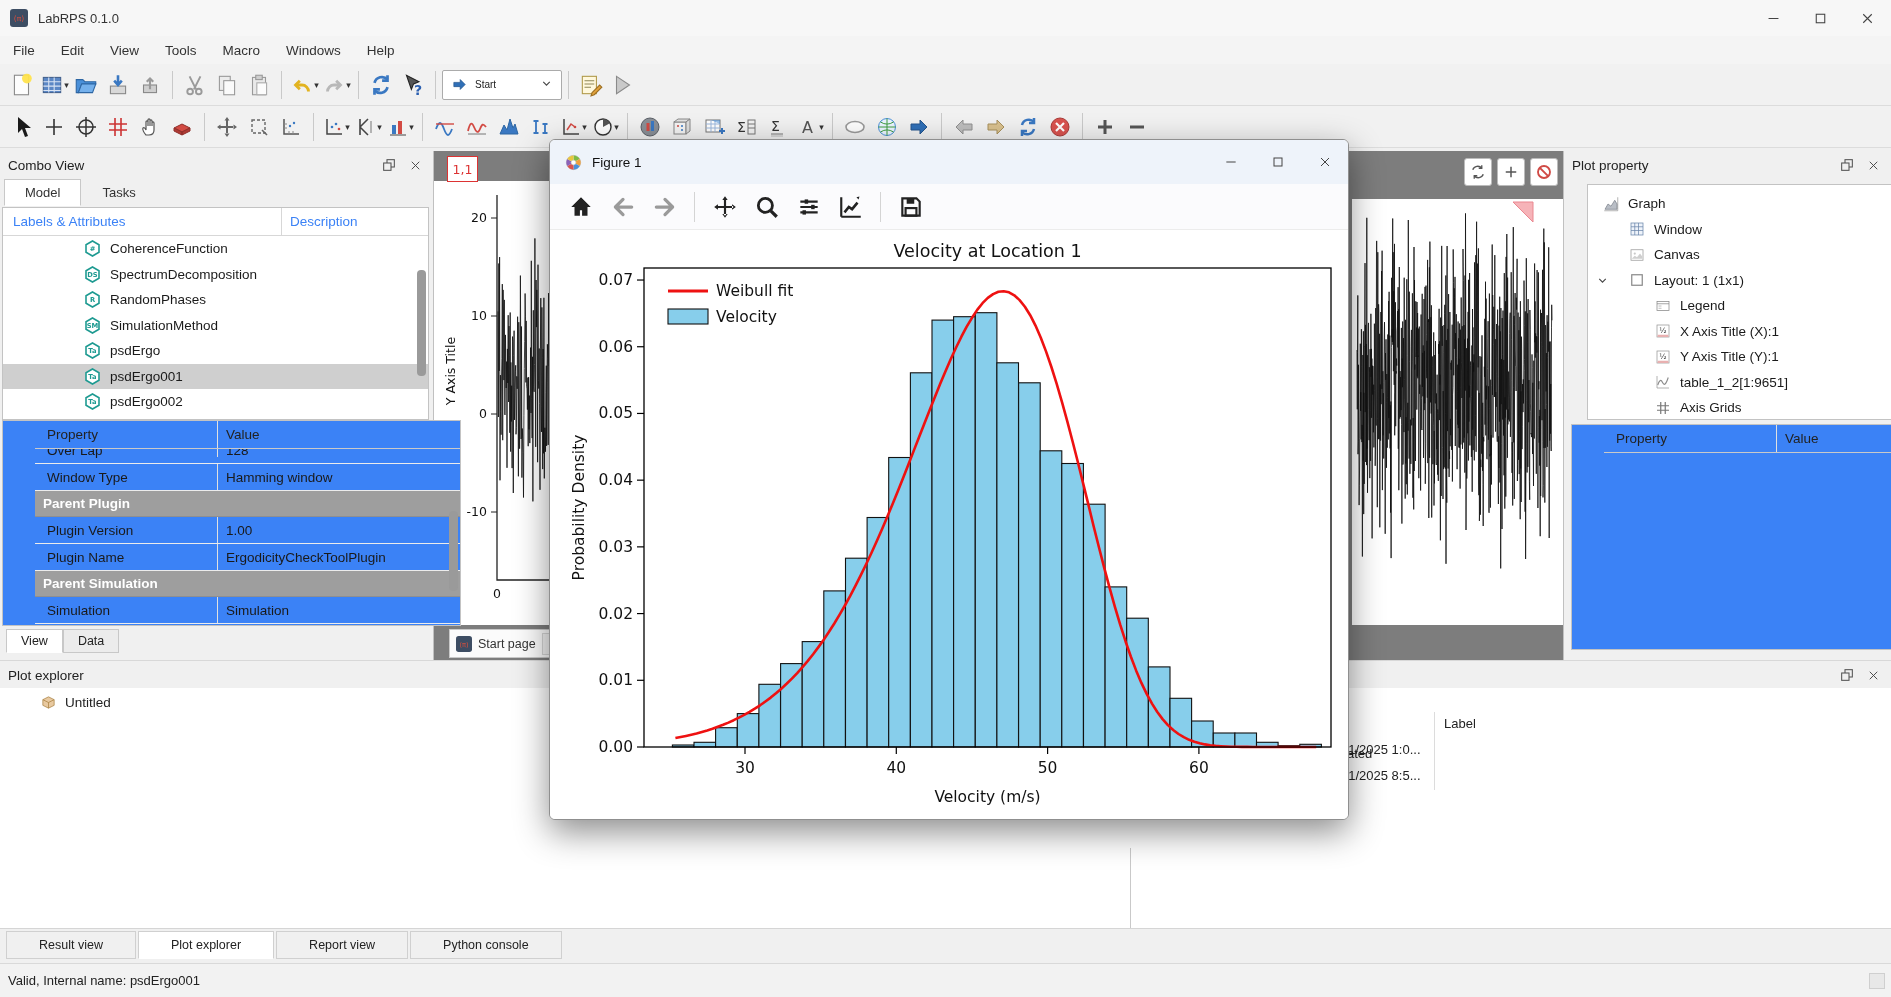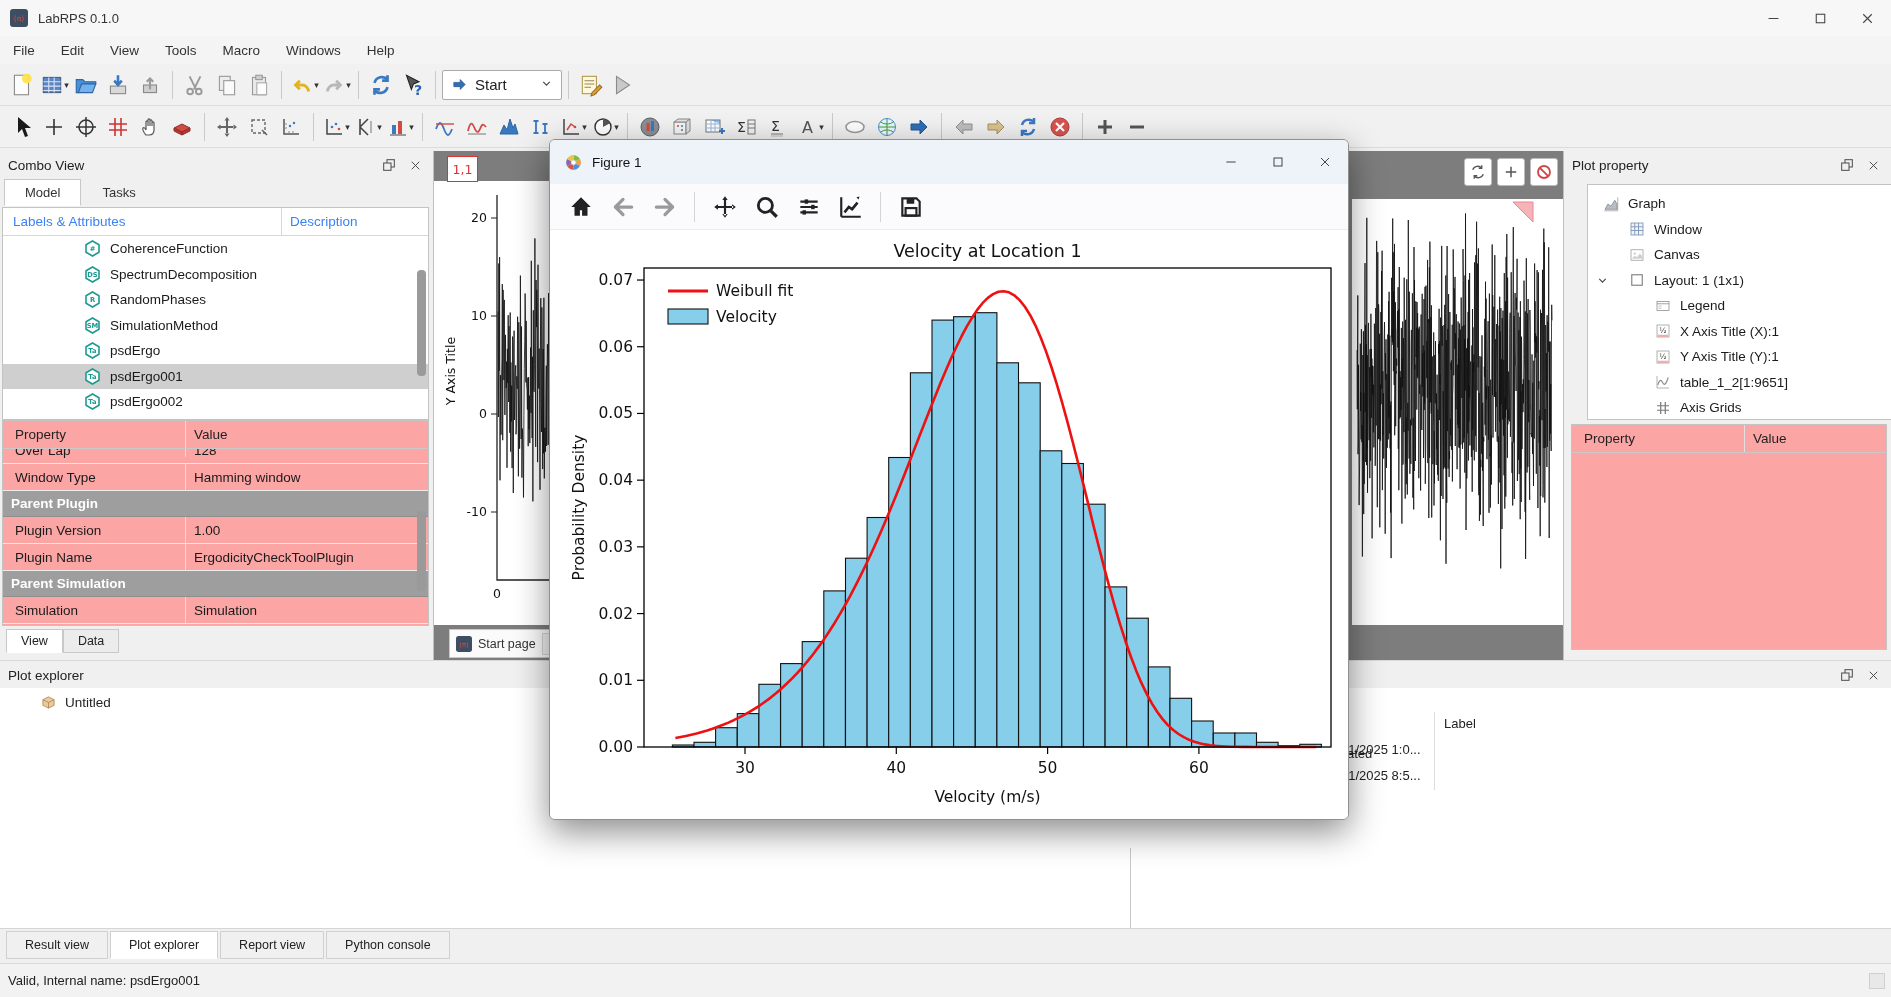--- a/index.html
+++ b/index.html
@@ -13,36 +13,36 @@
   .wctrls{margin-left:auto;display:flex;height:36px;}
   .wbtn{width:47px;height:36px;display:flex;align-items:center;justify-content:center;}
   
   .menubar{left:0;top:36px;width:1891px;height:28px;background:#f4f4f4;display:flex;align-items:center;border-bottom:1px solid #ececec;}
   .menu-item{padding:5px 13px;font-size:13.5px;color:#333;}
   
   .toolbar{left:0;width:1891px;height:42px;background:#f1f1f1;display:flex;align-items:center;border-bottom:1px solid #dcdcdc;padding-left:6px;box-sizing:border-box;}
   .tbtn{min-width:32px;height:34px;display:flex;align-items:center;justify-content:center;border-radius:3px;}
   .dd{font-size:9px;color:#333;margin-left:-1px;}
   .tsep{width:1px;height:28px;background:#c9c9c9;margin:0 6px;}
-  .startcombo{display:flex;align-items:center;gap:7px;background:#fff;border:1px solid #ababab;height:28px;padding:0 8px;width:102px;border-radius:2px;font-size:15px;color:#222;}
+  .startcombo{display:flex;align-items:center;gap:7px;background:#fff;border:1px solid #ababab;height:28px;padding:0 8px;width:102px;border-radius:2px;font-size:10px;color:#222;}
   .comboarrow{margin-left:auto;}
   
   .dock{background:#f0f0f0;box-sizing:border-box;}
   .docktitle{height:28px;display:flex;align-items:center;padding:0 8px;font-size:13.5px;color:#222;}
   .dockbtns{margin-left:auto;display:flex;gap:6px;}
   .dbtn{width:20px;height:20px;display:flex;align-items:center;justify-content:center;}
   .dtabs{display:flex;padding-left:4px;}
   .dtab{padding:5px 20px;font-size:13px;color:#333;border:1px solid transparent;}
   .dtab.active{background:#fff;border:1px solid #c8c8c8;border-bottom:1px solid #fff;}
   .treepanel{background:#fff;border:1px solid #c3c3c3;overflow:hidden;}
   .treehead{display:grid;grid-template-columns:278px 1fr;height:27px;align-items:center;border-bottom:1px solid #d7d7d7;font-size:13.5px;color:#3b82f6;}
   .treehead .th2{border-left:1px solid #d7d7d7;padding-left:8px;height:100%;display:flex;align-items:center;}
   .titem{display:flex;align-items:center;gap:8px;height:25.5px;padding-left:80px;font-size:13.5px;color:#1a1a1a;}
   .titem.sel{background:#cfcfcf;}
-  .ptable{background:#fca5a5;border:1px solid #c3c3c3;font-size:13.5px;overflow:hidden;}
+  .ptable{background:#3b82f6;border:1px solid #c3c3c3;font-size:13.5px;overflow:hidden;padding-left:32px;}
   .phead{display:grid;grid-template-columns:182px 1fr;height:27px;align-items:center;border-bottom:1px solid #c9c9c9;color:#222;}
   .phead .pv,.prow .pv{border-left:1px solid #e0e0e0;padding-left:8px;height:100%;display:flex;align-items:center;}
   .phead .pk,.prow .pk{padding-left:12px;display:flex;align-items:center;height:100%;}
   .prow{display:grid;grid-template-columns:182px 1fr;height:26px;border-bottom:1px solid #ececec;align-items:center;color:#1a1a1a;}
   .prow.clip{height:14px;overflow:hidden;}
   .prow.clip .pk,.prow.clip .pv{margin-top:-12px;}
   .pgroup{background:#9e9e9e;color:#fff;font-weight:bold;height:25px;display:flex;align-items:center;padding-left:8px;border-bottom:1px solid #8f8f8f;}
   .sbthumb{position:absolute;width:9px;background:#9a9a9a;border-radius:4px;}
   .vdtab{padding:4px 14px;font-size:12.5px;border:1px solid #c8c8c8;background:#ececec;}
   .vdtab.active{background:#fff;border-bottom:1px solid #fff;}
@@ -62,21 +62,21 @@
   .figtoolbar{height:45px;display:flex;align-items:center;padding-left:14px;gap:9px;border-bottom:1px solid #ececec;background:#fbfbfd;}
   .ftbtn{width:33px;height:33px;display:flex;align-items:center;justify-content:center;border-radius:4px;}
   .ftsep{width:1px;height:30px;background:#d4d4d4;margin:0 4px;}
   
   .pexp{left:0;top:660px;width:1891px;height:268px;}
   .pexphead{height:28px;background:#f0f0f0;display:flex;align-items:center;padding:0 8px;font-size:13.5px;border-top:1px solid #d8d8d8;}
   .pexpbody{position:absolute;left:0;top:28px;width:1891px;height:240px;background:#fff;}
   .pexpitem{display:flex;align-items:center;gap:8px;padding:6px 0 0 40px;font-size:13.5px;}
   
   .btabs{left:0;top:928px;width:1891px;height:35px;background:#f0f0f0;display:flex;align-items:flex-start;padding:2px 0 0 6px;gap:2px;border-top:1px solid #d5d5d5;box-sizing:border-box;}
-  .btab{padding:6px 18px;font-size:12.5px;color:#222;background:#f0f0f0;border:1px solid #d0d0d0;}
+  .btab{padding:6px 32px;font-size:12.5px;color:#222;background:#f0f0f0;border:1px solid #d0d0d0;}
   .btab.active{background:#fff;border-bottom:1px solid #fff;}
   .statusbar{left:0;top:963px;width:1891px;height:34px;background:#f2f2f2;border-top:1px solid #d9d9d9;display:flex;align-items:center;padding-left:8px;font-size:13px;color:#222;box-sizing:border-box;}
   .grip{position:absolute;right:6px;bottom:8px;width:14px;height:14px;border:1px solid #cfcfcf;background:#e8e8e8;}
   svg{display:block;}
   text{font-family:"DejaVu Sans",sans-serif;}
 </style>
 </head>
 <body>
 
 <div id="app">

